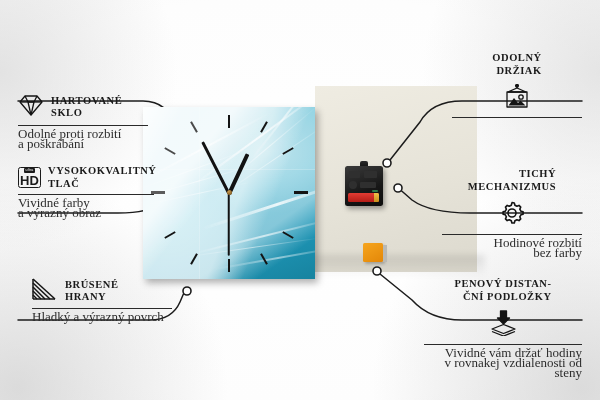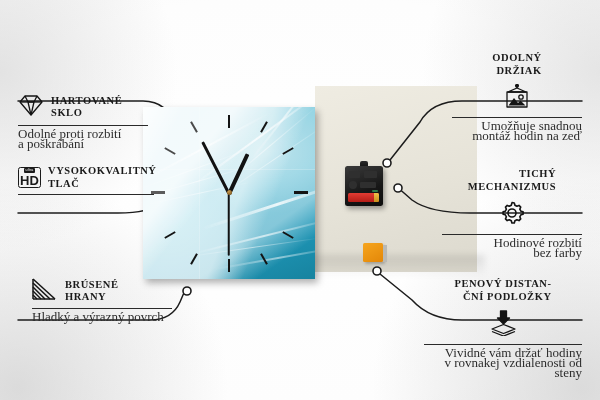--- a/index.html
+++ b/index.html
@@ -206,20 +206,23 @@
         <span class="hdbox">
           <span class="u">ultra</span>
           <span class="h">HD</span>
         </span>
       </span>
       <span class="ttl">
         <span>VYSOKOKVALITNÝ</span><br><span>TLAČ</span>
       </span>
     </div>
     <div class="rule"></div>
+    <div class="desc">
+      <span>Vividné farby</span><br><span>a výrazný obraz</span>
+    </div>
   </div>
 
   <div class="feat left" style="left:32px;top:278px;width:140px;">
     <div class="hdr">
       <span class="ico">
         <svg width="26" height="22" viewBox="0 0 26 22" fill="none" stroke="#141414" stroke-width="1.5">
           <path d="M1 1 L23 21"></path>
             <path d="M1 5 L18 21"></path>
             <path d="M1 9 L13 21"></path>
           <path d="M1 13 L9 21"></path>
@@ -248,23 +251,20 @@
           <path d="M14 1 L14 4"></path>
             <circle cx="14" cy="1.8" r="1.4" fill="#141414"></circle>
           <path d="M14 4 L5 8 H23 Z"></path>
           <rect x="4" y="8" width="20" height="15"></rect>
           <circle cx="18" cy="13" r="2.2"></circle>
           <path d="M5.5 21.5 L11 14 L15 19 L17.5 16.5 L22.5 21.5 Z" fill="#141414" stroke="none"></path>
         </svg>
       </span>
     </div>
     <div class="rule"></div>
-    <div class="desc">
-      <span>Umožňuje snadnou</span><br><span>montáž hodin na zeď</span>
-    </div>
   </div>
 
   <div class="feat right" style="left:442px;top:168px;width:140px;">
     <div class="hdr">
       <span class="ttl">
         <span>TICHÝ</span><br><span>MECHANIZMUS</span>
       </span>
       <span class="ico">
         <svg width="26" height="26" viewBox="0 0 26 26" fill="none" stroke="#141414" stroke-width="1.6" stroke-linejoin="round">
           <path d="M13 2.5 l2.3 .5 .6 2.2 2 1.1 2.1-.9 1.7 1.7-.9 2.1 1.1 2 2.2 .6 0 2.4 -2.2 .6 -1.1 2 .9 2.1 -1.7 1.7 -2.1-.9 -2 1.1 -.6 2.2 -2.4 0 -.6-2.2 -2-1.1 -2.1 .9 -1.7-1.7 .9-2.1 -1.1-2 -2.2-.6 0-2.4 2.2-.6 1.1-2 -.9-2.1 1.7-1.7 2.1 .9 2-1.1 .6-2.2 z"></path>

